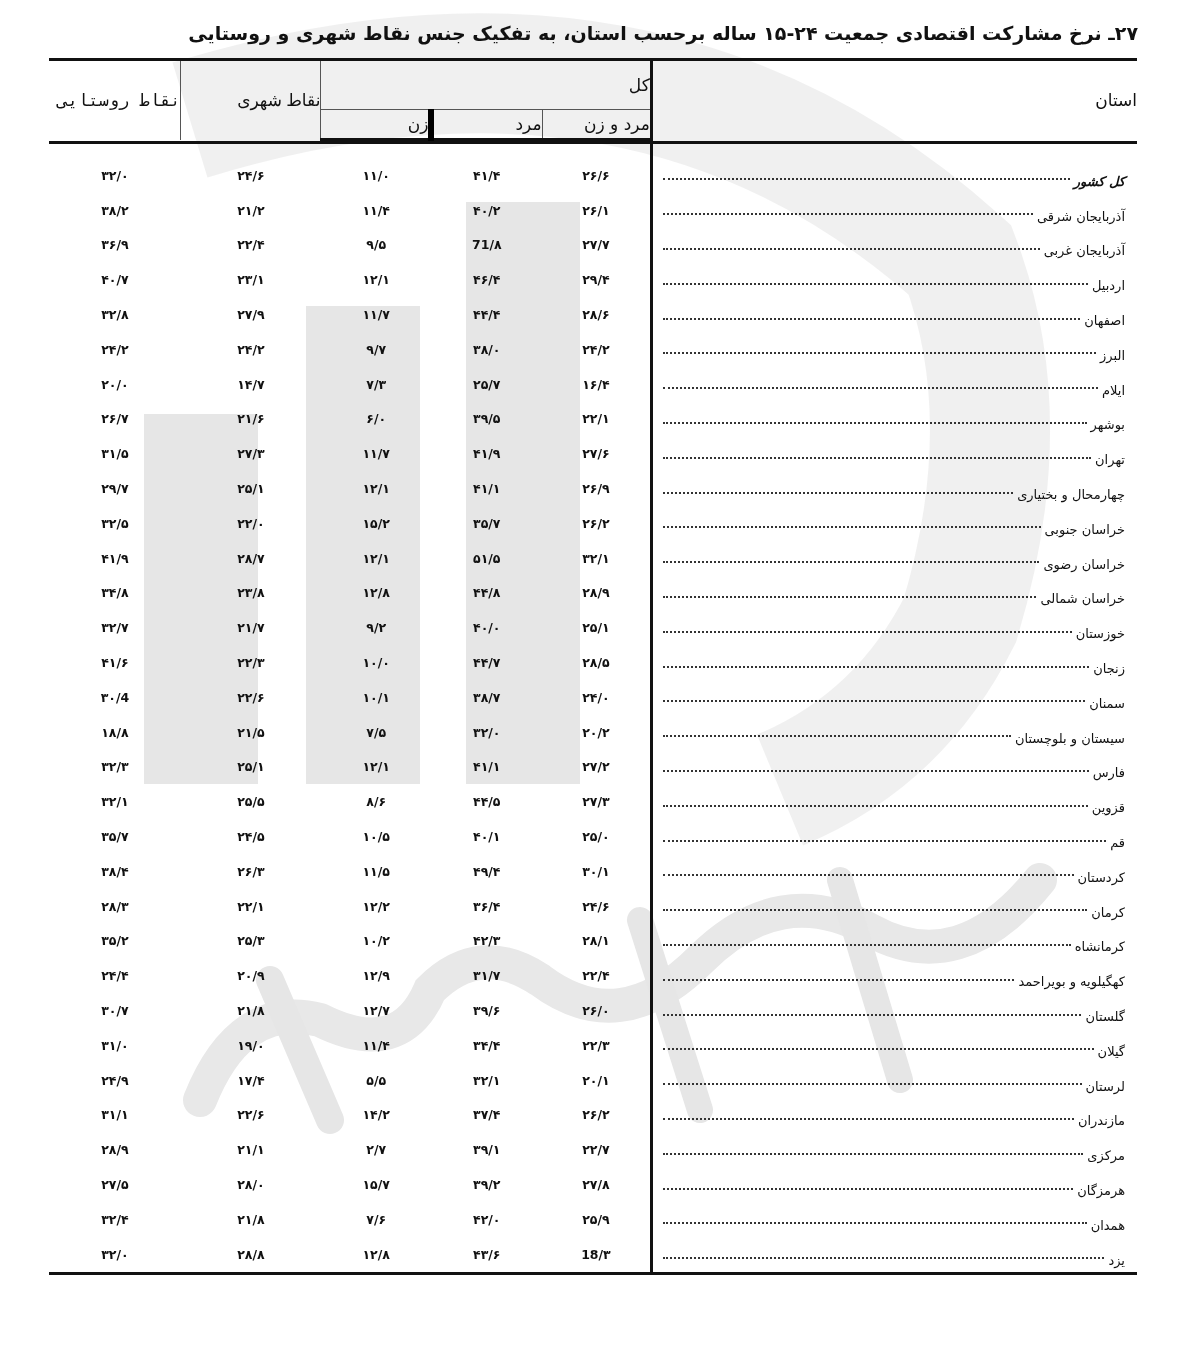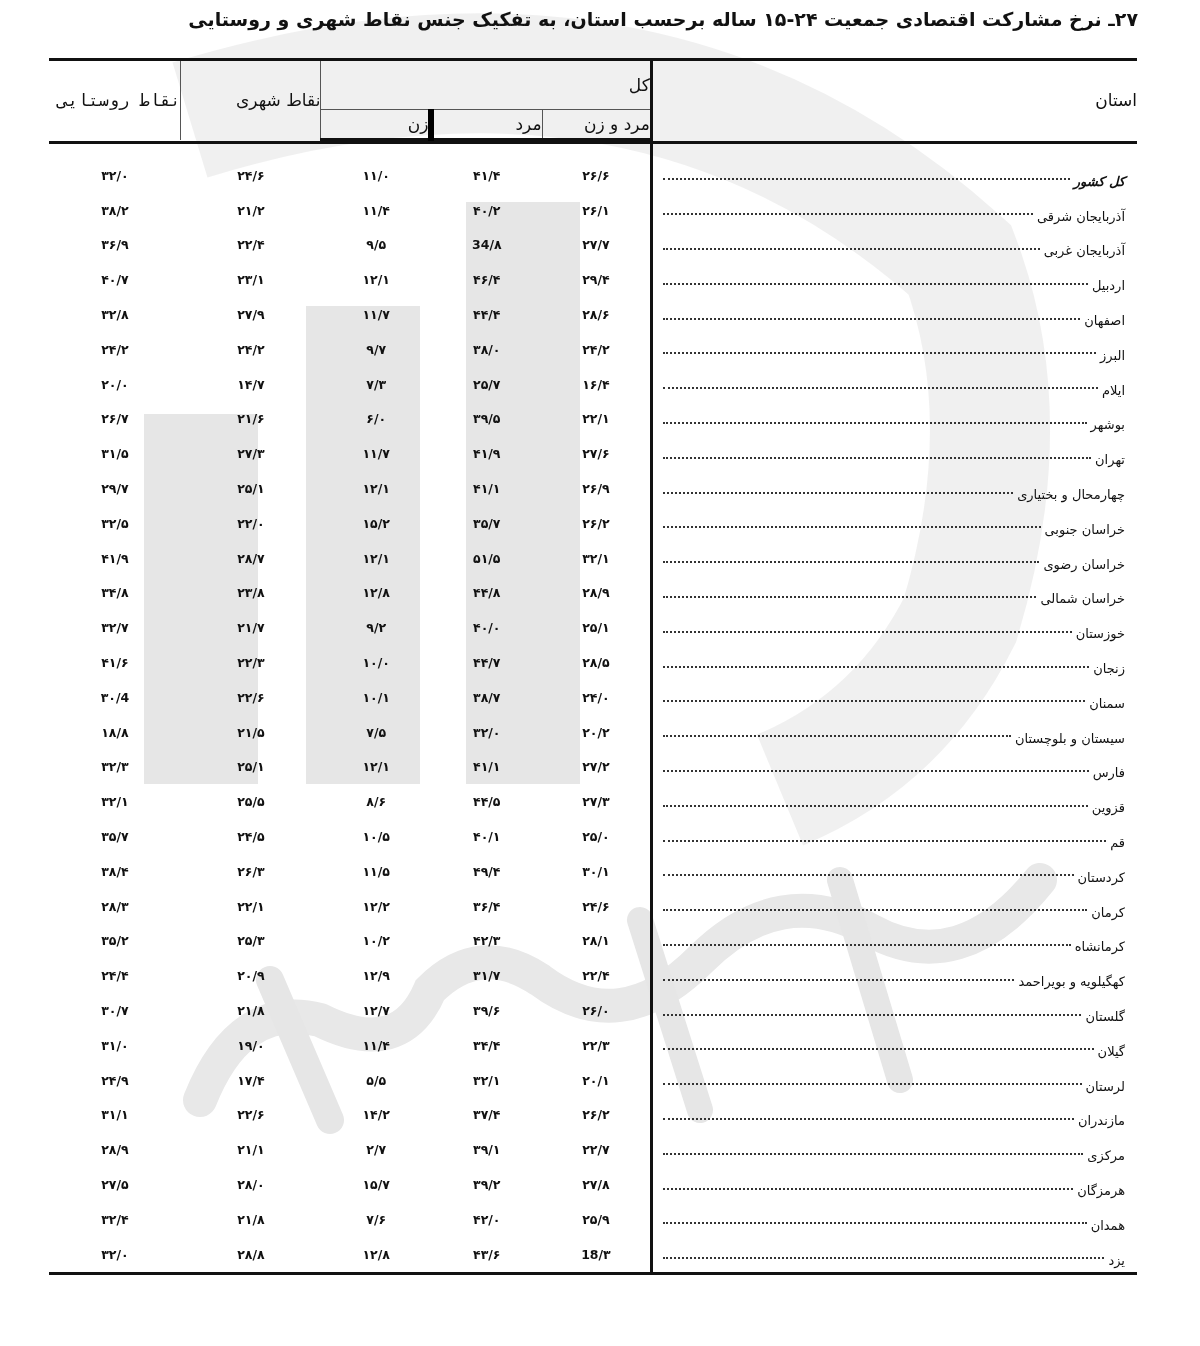--- a/index.html
+++ b/index.html
@@ -1,28 +1,28 @@
 <!DOCTYPE html>
 <html><head>
 <meta charset="utf-8">
 <style>
   html, body { margin: 0; padding: 0; background: #ffffff; }
   body { width: 1200px; height: 1346px; position: relative; overflow: hidden; font-family: "DejaVu Sans", sans-serif; color: #111; }
   .watermark { position: absolute; left: 0; top: 0; width: 1200px; height: 1346px; pointer-events: none; z-index: 0; }
-  .title { position: absolute; top: 8px; right: 62px; left: 230px; direction: rtl; font-size: 19px; font-weight: bold; letter-spacing: 0.2px; z-index: 2; white-space: nowrap; }
+  .title { position: absolute; top: 22px; right: 62px; left: 230px; direction: rtl; font-size: 19px; font-weight: bold; letter-spacing: 0.2px; z-index: 2; white-space: nowrap; }
   table.data { position: absolute; top: 58px; left: 49px; width: 1088px; border-collapse: collapse; direction: rtl; z-index: 2; }
   table.data th, table.data td { padding: 0; font-weight: normal; }
   thead tr.h1 th { height: 48px; }
   thead tr.h2 th { height: 28px; }
   thead th { font-size: 17px; text-align: right; vertical-align: middle; }
   .top-border { border-top: 3px solid #111; }
   .head-bottom th { border-bottom: 3px solid #111; }
   .col-prov { width: 488px; border-left: 3px solid #111; }
   .col-total { border-left: 1px solid #555; }
-  .col-urban { width: 140px; border-left: 1px solid #555; }
+  .col-urban { width: 140px; border-left: 1px solid #555; font-family: Liberation Serif, serif; }
   .col-rural { width: 132px; font-family: Liberation Mono, monospace; }
   .sub { width: 108px; border-top: 1px solid #555; }
   .sub.mid { border-left: 6px solid #000000; border-right: 1px solid #555; }
   tbody td { height: 34.8px; font-size: 13px; vertical-align: middle; }
   tbody td.prov { border-left: 3px solid #111; text-align: right; padding-right: 12px; padding-left: 10px; }
   tbody td.num { text-align: center; font-weight: bold; font-size: 12.5px; direction: rtl; }
   tbody tr:first-child td { padding-top: 14px; }
   tbody tr:last-child td { border-bottom: 3px solid #111; }
   .prov-wrap { display: flex; align-items: center; direction: rtl; }
   .prov-name { white-space: nowrap; padding-left: 4px; margin-top: 12px; }
@@ -92,21 +92,21 @@
   </tr>
 
   <tr>
     <td class="prov">
       <div class="prov-wrap">
         <span class="prov-name">آذربایجان غربی</span>
         <span class="leader"></span>
       </div>
     </td>
     <td class="num">۲۷/۷</td>
-    <td class="num">34/۸</td>
+    <td class="num">71/۸</td>
     <td class="num">۹/۵</td>
     <td class="num">۲۲/۴</td>
     <td class="num">۳۶/۹</td>
   </tr>
 
   <tr>
     <td class="prov">
       <div class="prov-wrap">
         <span class="prov-name">اردبیل</span>
         <span class="leader"></span>

